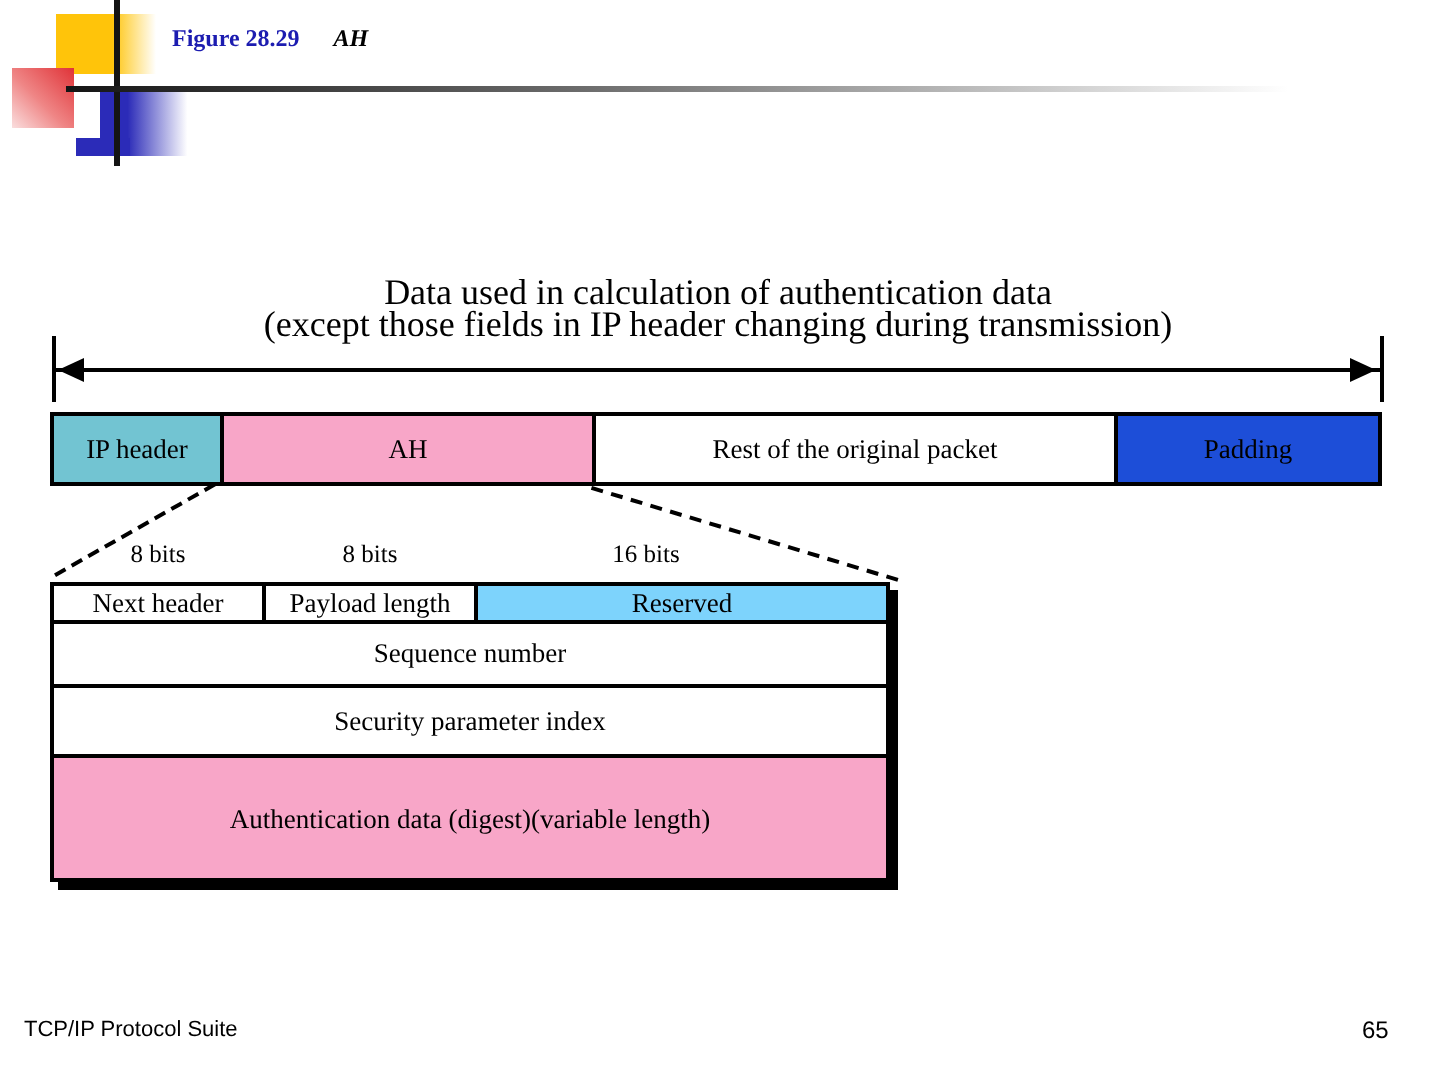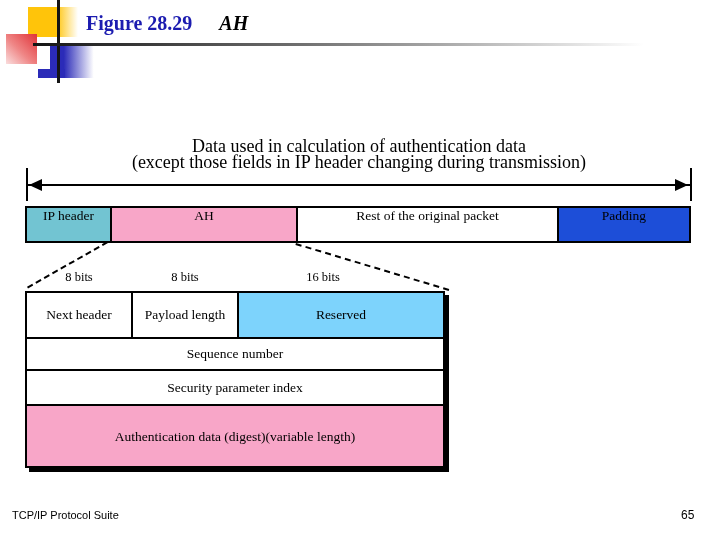--- a/index.html
+++ b/index.html
@@ -15,57 +15,57 @@
   .decor-red{left:6px;top:34px;width:31px;height:30px;
     background:linear-gradient(225deg,#e03338 0%,#ef8585 55%,#fadede 100%);}
   .decor-blue{left:50px;top:43px;width:46px;height:35px;
     background:linear-gradient(90deg,#2b2bb8 0%,#2b2bb8 30%,rgba(255,255,255,0) 95%);}
   .decor-blue-foot{left:38px;top:69px;width:27px;height:9px;background:#2b2bb8;}
   .decor-vline{left:57px;top:0;width:3px;height:83px;background:#141414;}
   .decor-hline{left:33px;top:43px;width:657px;height:3px;
     background:linear-gradient(90deg,#141414 0%,#6e6e6e 40%,#a8a8a8 62%,rgba(255,255,255,0) 93%);}
 
   
-  .title-row{left:86px;top:12px;display:flex;gap:27px;font-size:20px;font-weight:bold;}
+  .title-row{left:86px;top:12px;display:flex;gap:17px;font-size:12px;font-weight:bold;}
   .fig-label{color:#1c1cb0;}
   .fig-topic{color:#000;font-style:italic;}
 
   
   .scope-text{left:27px;top:138px;width:664px;text-align:center;
     font-size:18px;line-height:16px;}
   .arrow-line{left:28px;top:184px;width:662px;height:2px;background:#000;}
   .endbar{top:168px;width:2px;height:33px;background:#000;}
   .endbar-l{left:26px;} .endbar-r{left:690px;}
   .ahead{top:179px;width:0;height:0;border-top:6px solid transparent;border-bottom:6px solid transparent;}
   .ahead-l{left:29px;border-right:13px solid #000;}
   .ahead-r{left:675px;border-left:13px solid #000;}
 
   
   .packet-bar{left:25px;top:206px;width:666px;height:37px;display:flex;
     border:2px solid #000;box-sizing:border-box;font-size:13.5px;}
-  .pcell{display:flex;justify-content:center;height:100%;
+  .pcell{display:flex;align-items:center;justify-content:center;height:100%;
     box-sizing:border-box;border-left:2px solid #000;background:#fff;}
   .pcell:first-child{border-left:none;}
   .pc-ip{width:83px;} .pc-ah{width:186px;} .pc-rest{width:261px;} .pc-pad{flex:1;}
 
   
   .dash{height:0;border-top:2px dashed #000;transform-origin:0 0;}
   .dash-l{left:108px;top:243px;width:92px;transform:rotate(150.4deg);}
   .dash-r{left:296px;top:243px;width:160px;transform:rotate(16.7deg);}
 
   
   .bit-label{top:270px;transform:translateX(-50%);font-size:12.5px;white-space:nowrap;}
   .bl-1{left:79px;} .bl-2{left:185px;} .bl-3{left:323px;}
 
   
   .ah-table{left:25px;top:291px;width:420px;box-shadow:4px 4px 0 #000;}
   .trow{border:2px solid #000;box-sizing:border-box;display:flex;align-items:center;
     justify-content:center;font-size:13.5px;background:#fff;}
   .trow + .trow{margin-top:-2px;}
-  .trow-1{height:48px;padding:0;align-items:flex-end;}
+  .trow-1{height:21px;padding:0;align-items:flex-end;}
   .trow-2{height:37px;} .trow-3{height:34px;}
   .trow-4{height:64px;flex-direction:row;line-height:17px;}
   .tcell{height:100%;display:flex;align-items:center;justify-content:center;
     box-sizing:border-box;background:#fff;}
   .tc-1,.tc-2{width:106px;border-right:2px solid #000;}
   .tc-3{flex:1;}
 
   
   .footer-left{left:12px;top:509px;font-family:"Liberation Sans",sans-serif;font-size:11px;text-align:right;}
   .page-num{left:681px;top:508px;font-family:"Liberation Sans",sans-serif;font-size:12px;}

